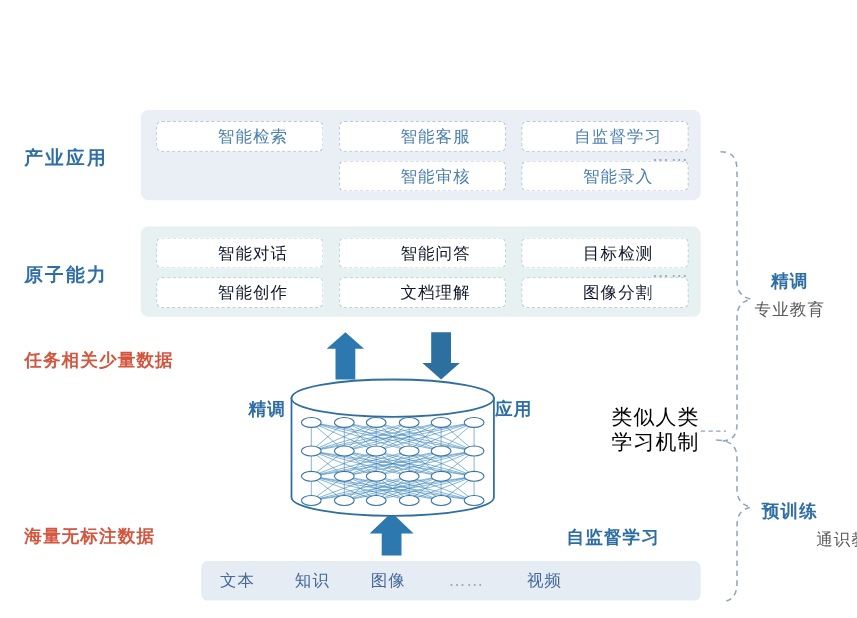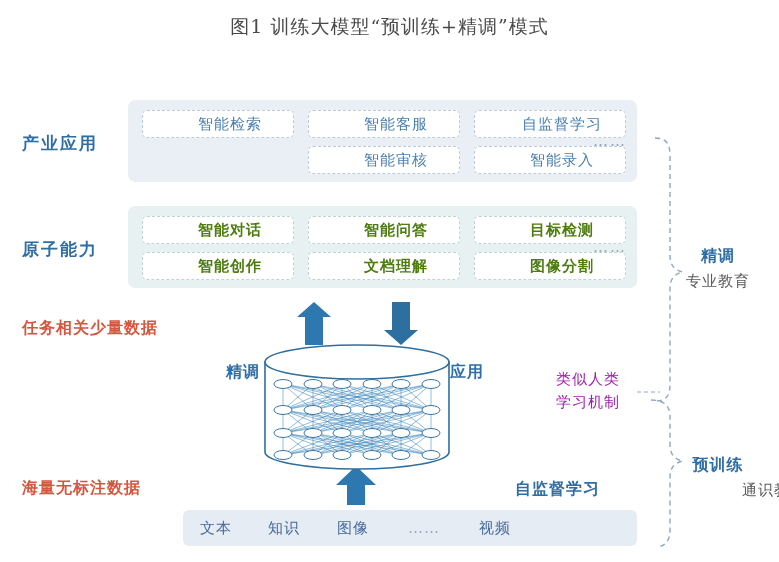--- a/index.html
+++ b/index.html
@@ -45,21 +45,21 @@
     background:#ffffff;
     border:1px dashed #b9c6d4;
     border-radius:5px;
     display:flex;align-items:center;justify-content:center;
     font-size:15px;
     letter-spacing:1px;
     white-space:nowrap;
     padding-left:24px;
   }
   #panel-industry .cell{color:#4a7fae;border-color:#bcc9d8;}
-  #panel-atomic .cell{color:#4d7c0f;border-color:#bcd4d4;font-weight:bold;}
+  #panel-atomic .cell{color:#0f172a;border-color:#bcd4d4;}
 
   .ellipsis{
     position:absolute;
     font-size:15px;
     letter-spacing:2px;
     color:#9aa9b8;
   }
 
   
   .red-label{
@@ -76,21 +76,21 @@
     font-size:16px;font-weight:bold;color:#2f6ea5;
     letter-spacing:1px;white-space:nowrap;
   }
   #label-finetune-cyl{left:226px;top:362px;}
   #label-apply-cyl{left:450px;top:362px;}
   #label-selfsup{left:515px;top:479px;}
 
   
   .muted-label{
     position:absolute;
-    font-size:15px;color:#a21caf;
+    font-size:19px;color:#000000;
     letter-spacing:1px;line-height:23px;
     text-align:center;white-space:nowrap;
   }
   #label-human-like{left:556px;top:368px;}
 
   
   .brace-title{
     position:absolute;
     font-size:16px;font-weight:bold;color:#2f6ea5;
     letter-spacing:1px;white-space:nowrap;
@@ -119,21 +119,20 @@
   }
 
   
   #art{position:absolute;left:0;top:0;width:779px;height:562px;pointer-events:none;}
 </style>
 </head>
 <body>
 
 <div id="stage">
 
-  <div class="title">图1 训练大模型“预训练+精调”模式</div>
 
   <div class="row-label" id="label-industry">产业应用</div>
 
   <div class="panel" id="panel-industry">
     <div class="cell" style="left:14px;top:10px;width:152px;height:28px;">智能检索</div>
     <div class="cell" style="left:180px;top:10px;width:152px;height:28px;">智能客服</div>
     <div class="cell" style="left:346px;top:10px;width:152px;height:28px;">自监督学习</div>
     <div class="cell" style="left:180px;top:46px;width:152px;height:28px;">智能审核</div>
     <div class="cell" style="left:346px;top:46px;width:152px;height:28px;">智能录入</div>
   </div>

